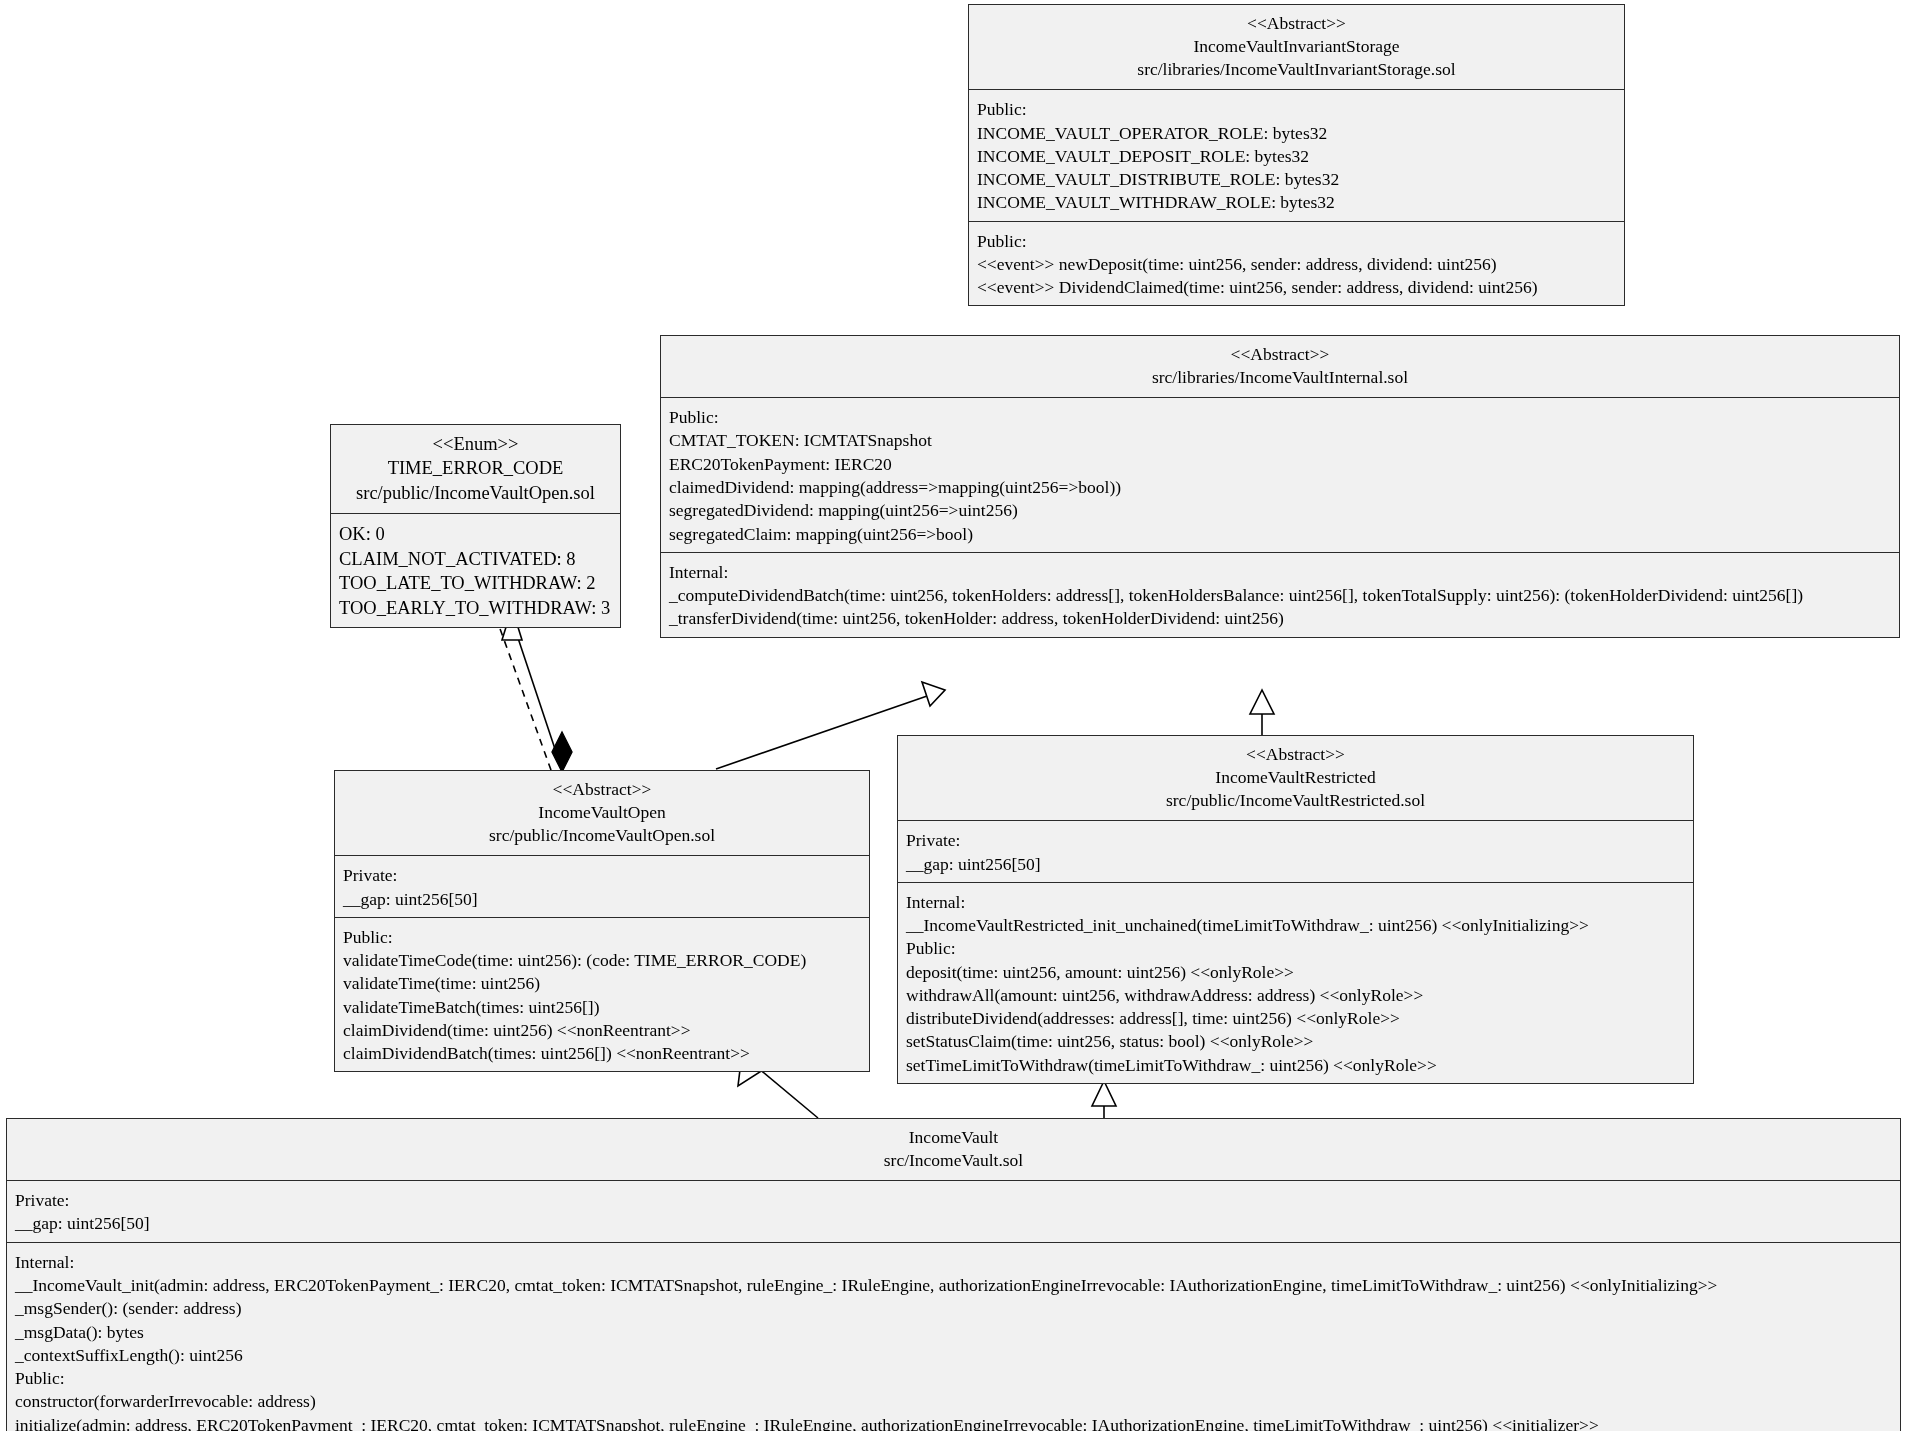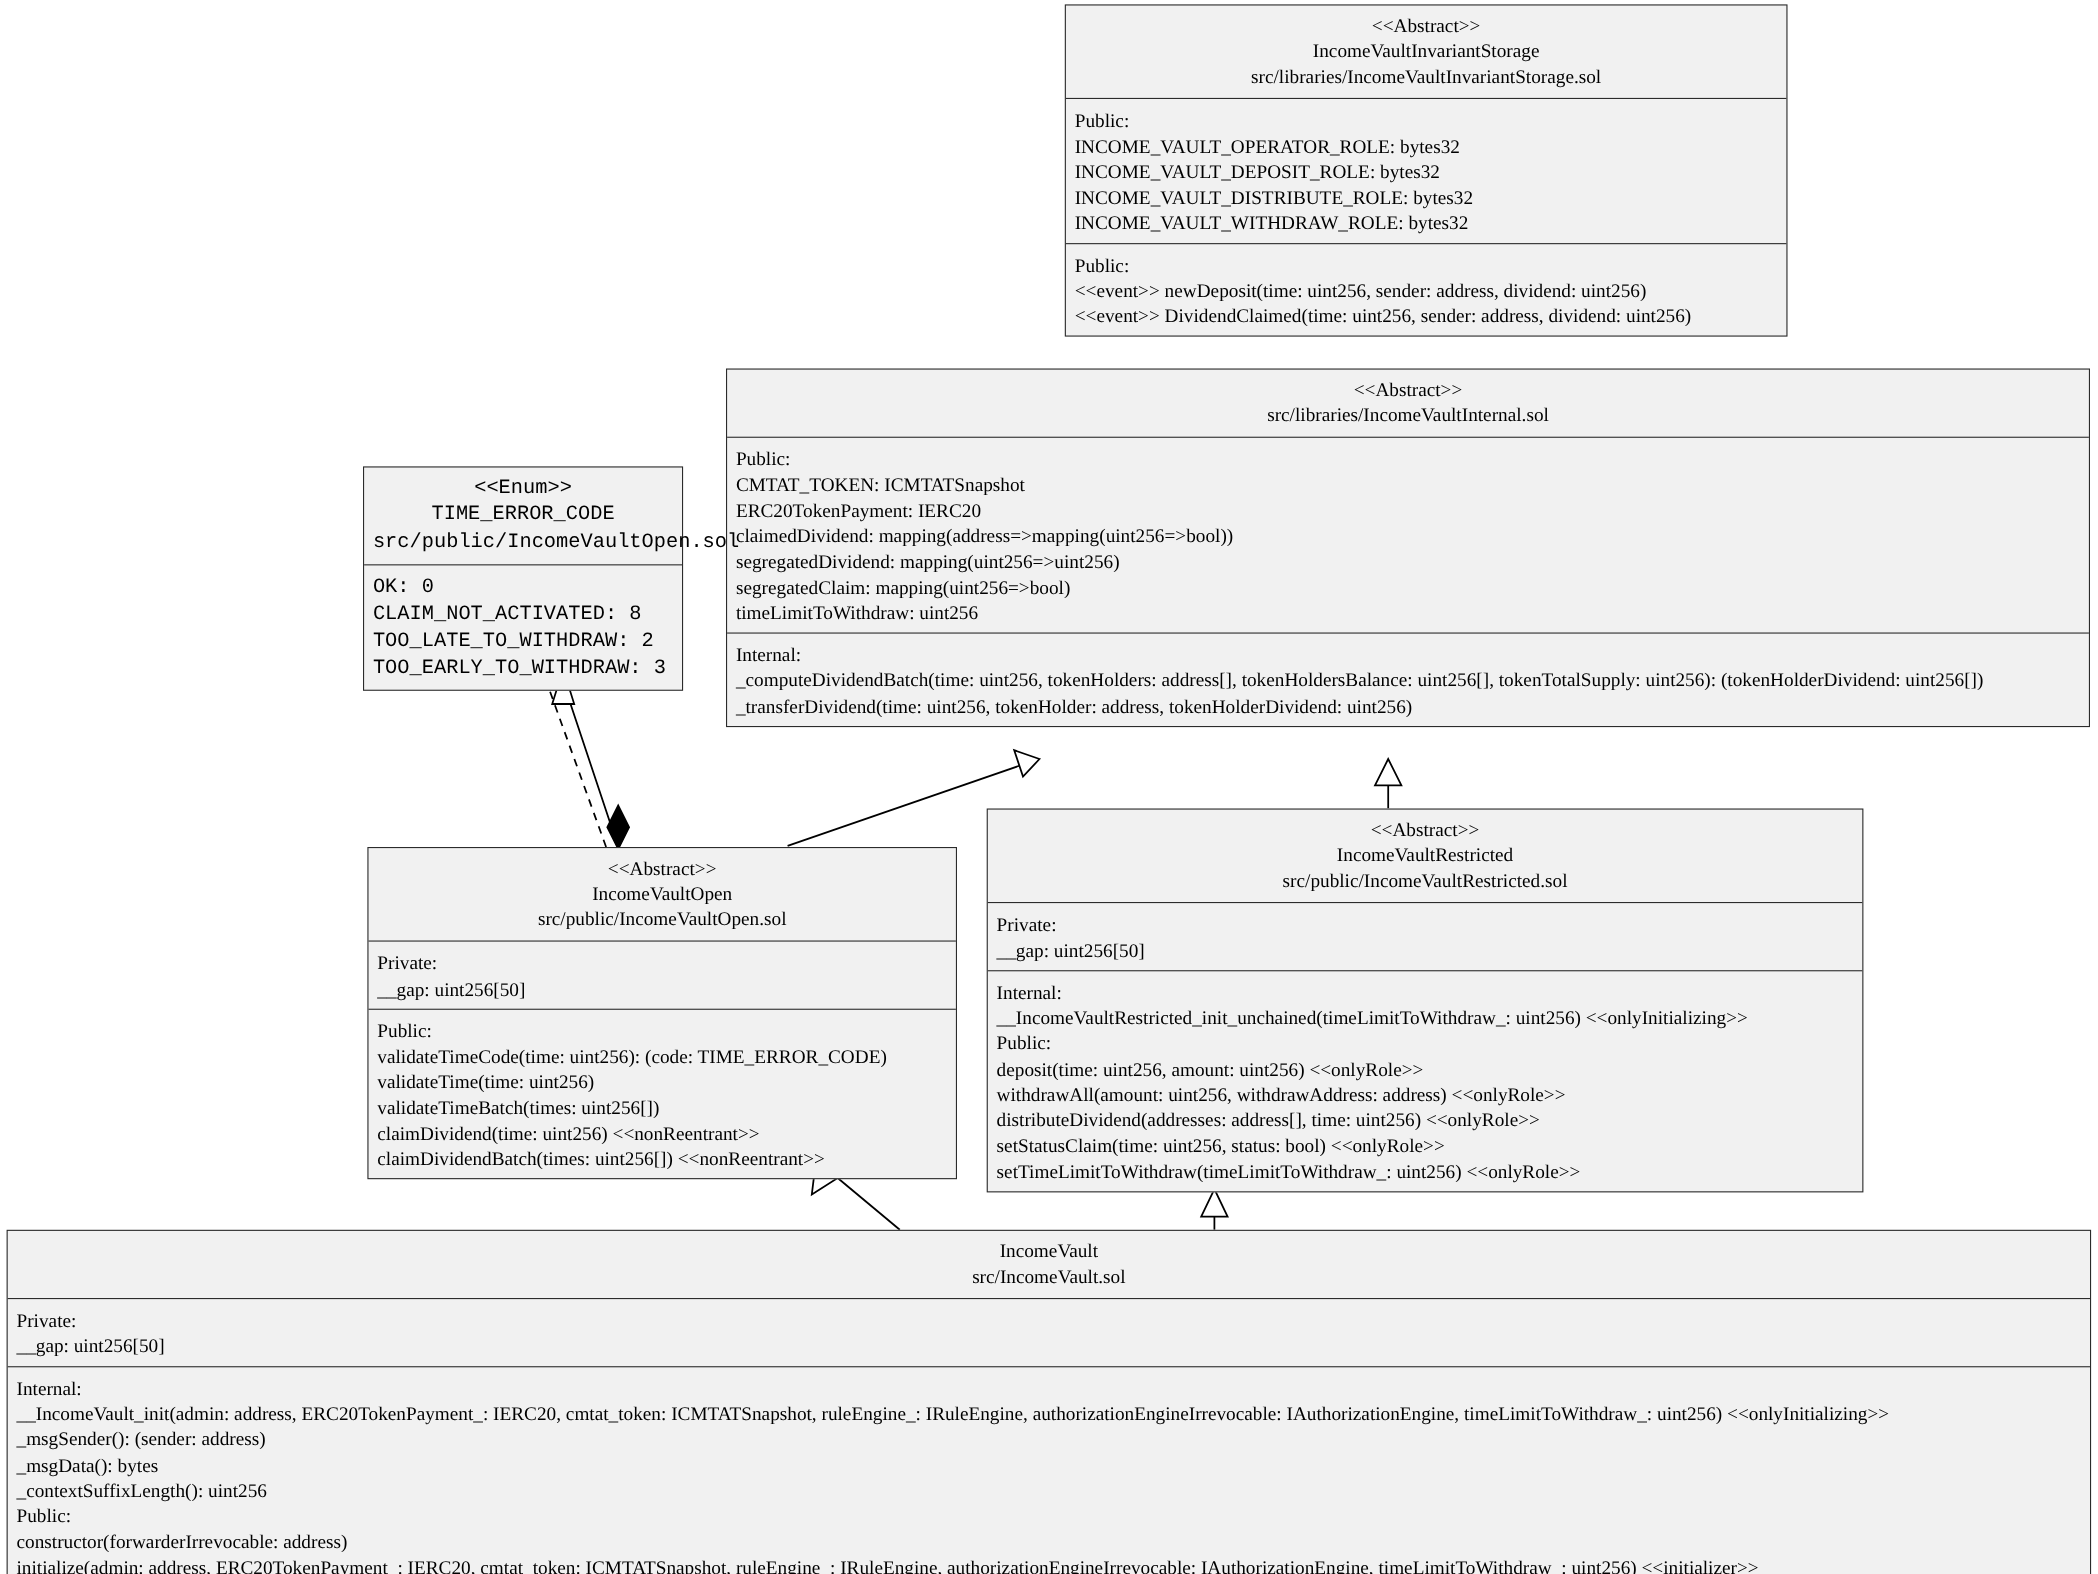--- a/index.html
+++ b/index.html
@@ -60,21 +60,21 @@
   }
 
   .member {
     display: block;
     white-space: nowrap;
     line-height: 1.33;
   }
 
   
   .fs17 { font-size: 17.5px; }
-  .fs18 { font-size: 18.5px; font-family: Liberation Mono, monospace; }
+  .fs18 { font-size: 18.5px; }
 
   .u-title { }
 </style>
 </head>
 <body>
 
 <div id="canvas">
 
   <svg class="edges" viewBox="0 0 1907 1431">
 
@@ -139,21 +139,20 @@
       <span class="line">&lt;&lt;Abstract&gt;&gt;</span>
       <span class="line">src/libraries/IncomeVaultInternal.sol</span>
     </div>
     <div class="compartment">
       <span class="member">Public:</span>
       <span class="member">CMTAT_TOKEN: ICMTATSnapshot</span>
       <span class="member">ERC20TokenPayment: IERC20</span>
       <span class="member">claimedDividend: mapping(address=&gt;mapping(uint256=&gt;bool))</span>
       <span class="member">segregatedDividend: mapping(uint256=&gt;uint256)</span>
       <span class="member">segregatedClaim: mapping(uint256=&gt;bool)</span>
-      <span class="member">timeLimitToWithdraw: uint256</span>
     </div>
     <div class="compartment">
       <span class="member">Internal:</span>
       <span class="member">_computeDividendBatch(time: uint256, tokenHolders: address[], tokenHoldersBalance: uint256[], tokenTotalSupply: uint256): (tokenHolderDividend: uint256[])</span>
       <span class="member">_transferDividend(time: uint256, tokenHolder: address, tokenHolderDividend: uint256)</span>
     </div>
   </div>
 
   <div class="uml-class fs18" style="left:330px; top:424px; width:291px;">
     <div class="compartment header">

